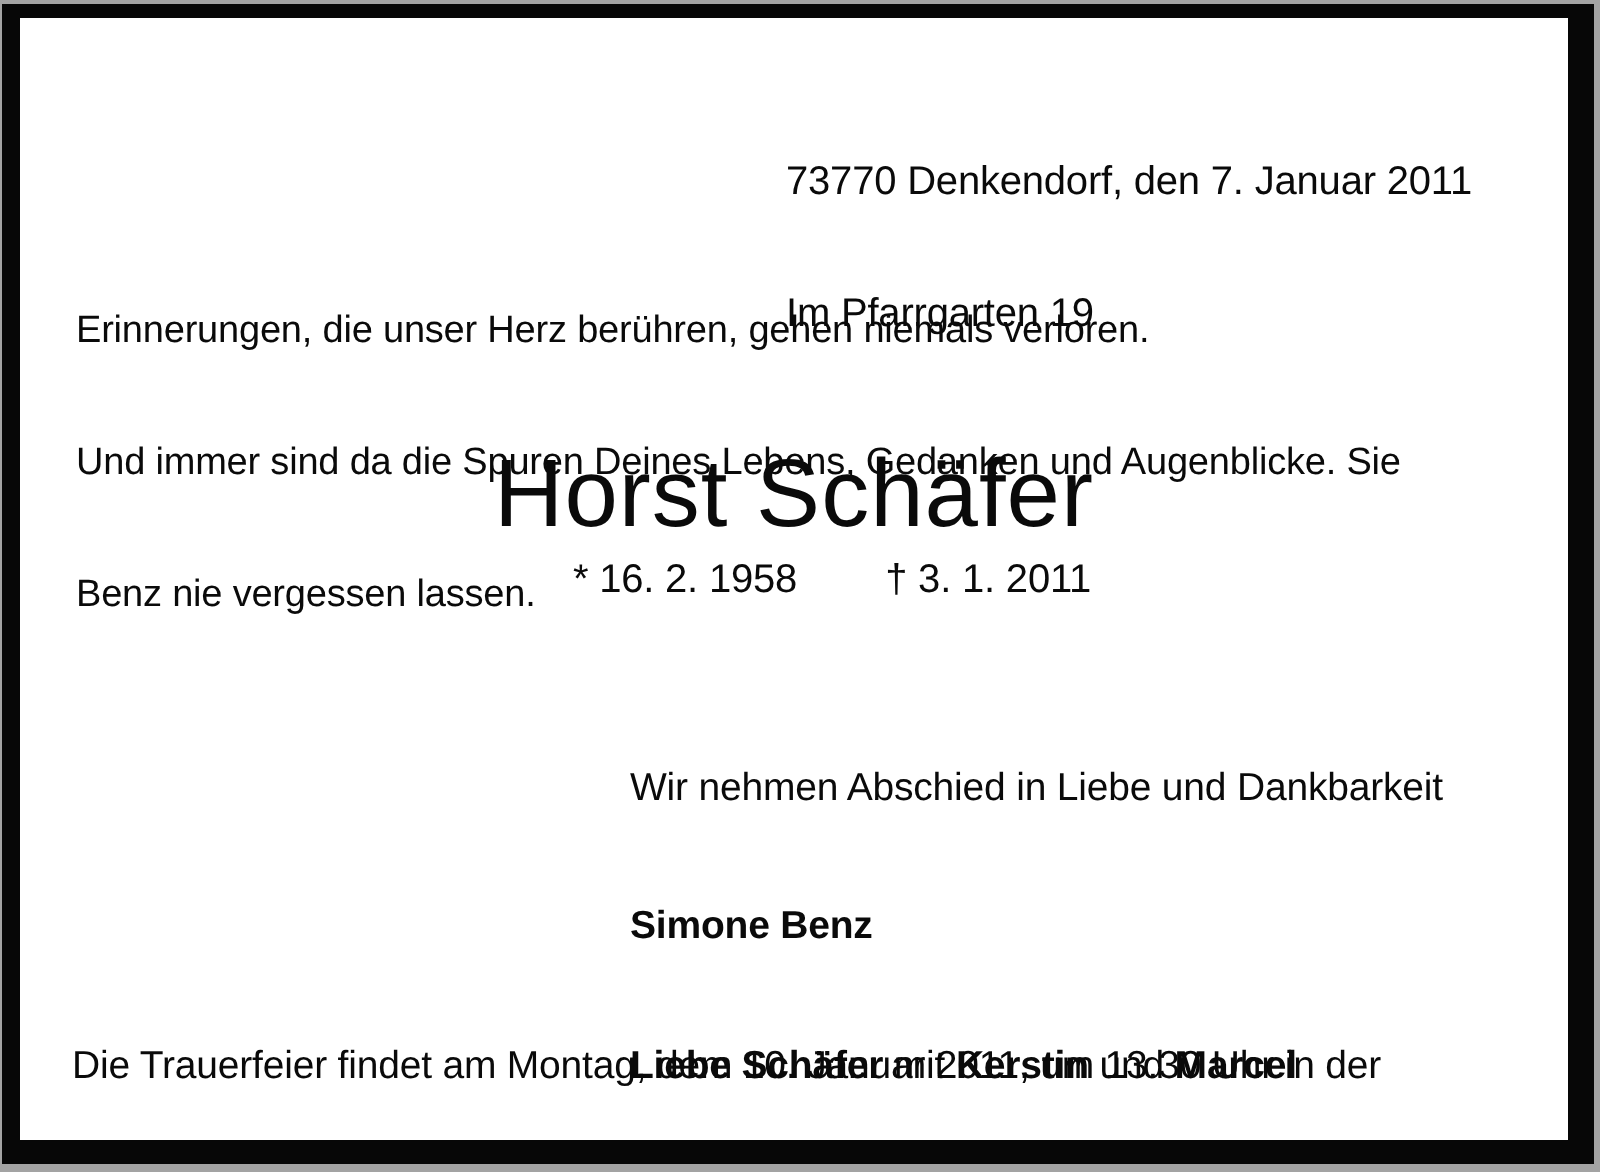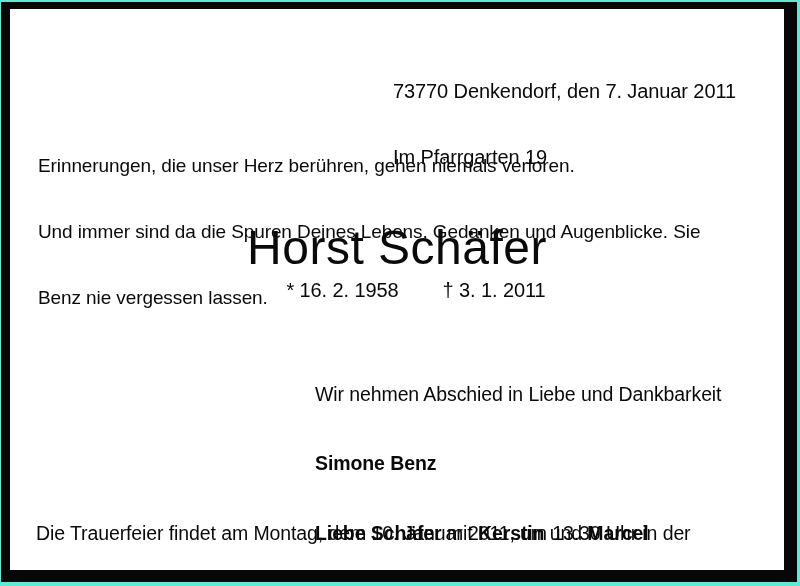--- a/index.html
+++ b/index.html
@@ -7,21 +7,21 @@
     padding: 0;
     width: 800px;
     height: 586px;
     overflow: hidden;
     font-family: "Liberation Sans", "DejaVu Sans", sans-serif;
   }
   .page {
     position: relative;
     width: 800px;
     height: 586px;
-    background: #5eead4; 
+    background: #a3a3a3; 
   }
   .black-frame {
     position: absolute;
     left: 1px; top: 2px; right: 3px; bottom: 4px;
     background: #070707;
   }
   .paper {
     position: absolute;
     left: 10px; top: 9px; right: 16px; bottom: 16px;
     background: #ffffff;

